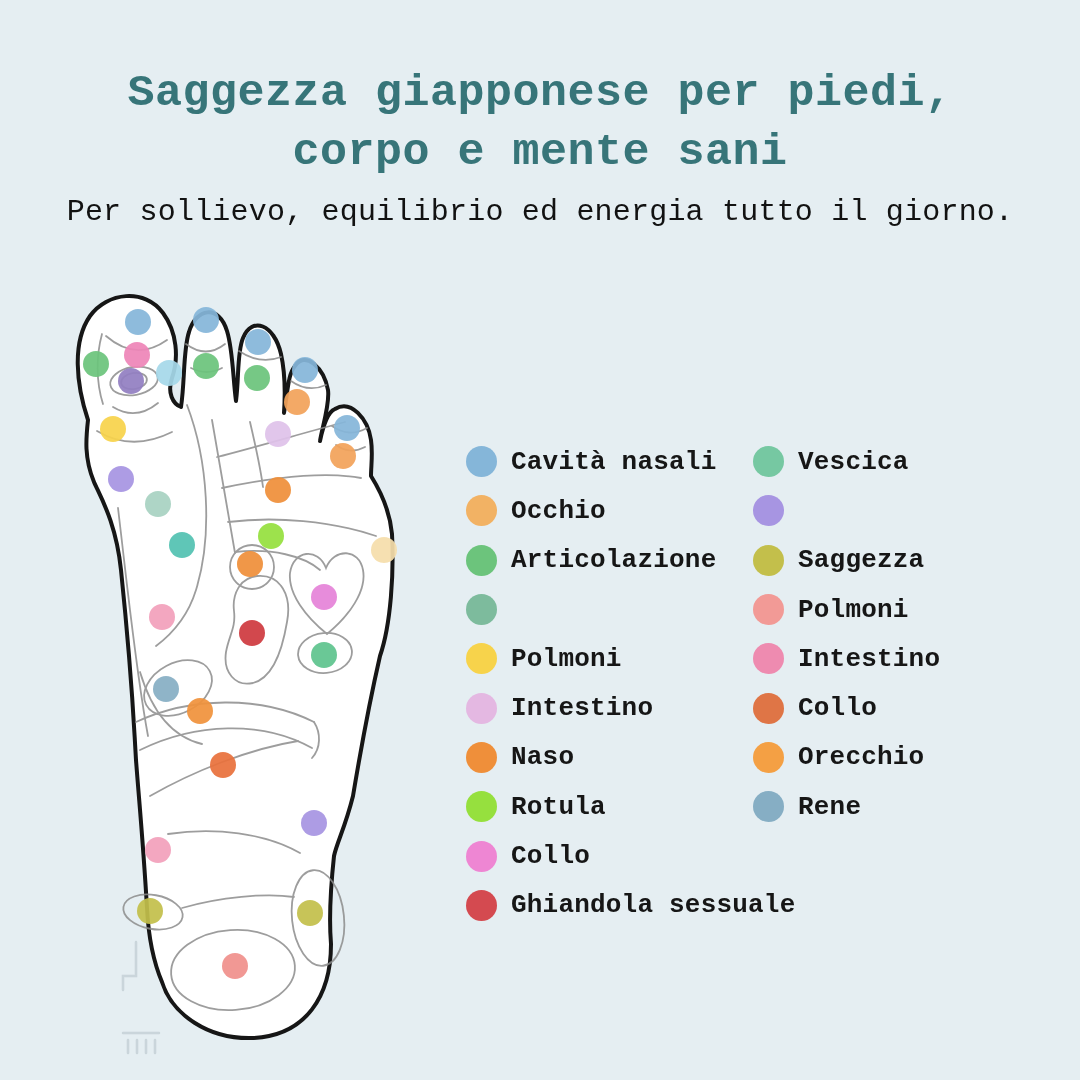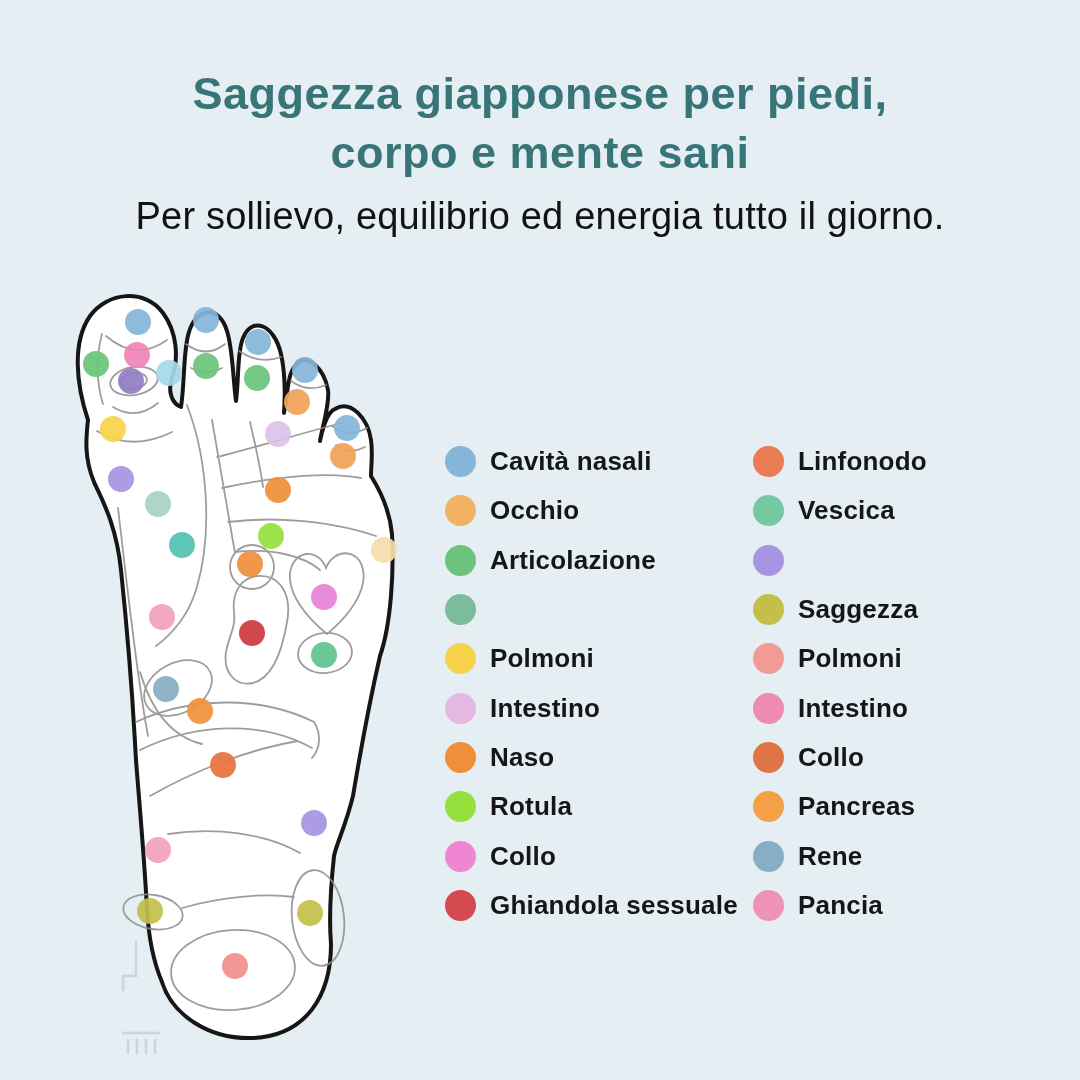--- a/index.html
+++ b/index.html
@@ -1,34 +1,34 @@
 <!DOCTYPE html>
 <html><head>
 <meta charset="utf-8">
 <style>
   html,body{margin:0;padding:0;}
   .canvas{
     position:relative;width:1080px;height:1080px;overflow:hidden;
     background:#e5eef2;
-    font-family:Liberation Sans, sans-serif;
+    font-family:Liberation Mono, monospace;
   }
   
   .header{position:absolute;top:64px;left:0;width:1080px;text-align:center;}
   .title{
     font-size:45px;font-weight:800;color:#377579;line-height:1.32;
     letter-spacing:0.5px;margin:0;
   }
   .subtitle{
-    font-size:38px;font-weight:400;color:#121212;margin-top:12px;letter-spacing:0.2px;
+    font-size:30px;font-weight:400;color:#121212;margin-top:12px;letter-spacing:0.2px;
   }
   
   .foot-wrap{position:absolute;left:60px;top:280px;width:390px;height:780px;}
   
   .legend-col{position:absolute;top:437px;}
-  #legend-col1{left:445px;}
+  #legend-col1{left:466px;}
   #legend-col2{left:753px;}
   .legend-row{display:flex;align-items:center;height:49.3px;white-space:nowrap;}
   .legend-dot{
     width:31px;height:31px;border-radius:50%;flex:0 0 31px;margin-right:14px;
   }
   .legend-label{font-size:26px;font-weight:700;color:#161616;letter-spacing:0.2px;}
 </style>
 </head>
 <body>
 
@@ -184,24 +184,20 @@
         <span class="legend-dot" style="background: rgb(238, 134, 211);"></span>
         <span class="legend-label">Collo</span>
       </div>
       <div class="legend-row">
         <span class="legend-dot" style="background: rgb(212, 74, 80);"></span>
         <span class="legend-label">Ghiandola sessuale</span>
       </div>
     </div>
   <div id="legend-col2" class="legend-col">
       <div class="legend-row">
-        <span class="legend-dot" style="background: rgb(233, 123, 85);"></span>
-        <span class="legend-label">Linfonodo</span>
-      </div>
-      <div class="legend-row">
         <span class="legend-dot" style="background: rgb(118, 200, 162);"></span>
         <span class="legend-label">Vescica</span>
       </div>
       <div class="legend-row">
         <span class="legend-dot" style="background: rgb(167, 149, 226);"></span>
       </div>
       <div class="legend-row">
         <span class="legend-dot" style="background: rgb(195, 191, 75);"></span>
         <span class="legend-label">Saggezza</span>
       </div>
@@ -212,25 +208,21 @@
       <div class="legend-row">
         <span class="legend-dot" style="background: rgb(238, 139, 176);"></span>
         <span class="legend-label">Intestino</span>
       </div>
       <div class="legend-row">
         <span class="legend-dot" style="background: rgb(223, 117, 70);"></span>
         <span class="legend-label">Collo</span>
       </div>
       <div class="legend-row">
         <span class="legend-dot" style="background: rgb(244, 160, 68);"></span>
-        <span class="legend-label">Pancreas</span>
+        <span class="legend-label">Orecchio</span>
       </div>
       <div class="legend-row">
         <span class="legend-dot" style="background: rgb(134, 174, 196);"></span>
         <span class="legend-label">Rene</span>
       </div>
-      <div class="legend-row">
-        <span class="legend-dot" style="background: rgb(238, 147, 181);"></span>
-        <span class="legend-label">Pancia</span>
-      </div>
     </div>
 
 </div>
 
 </body></html>

